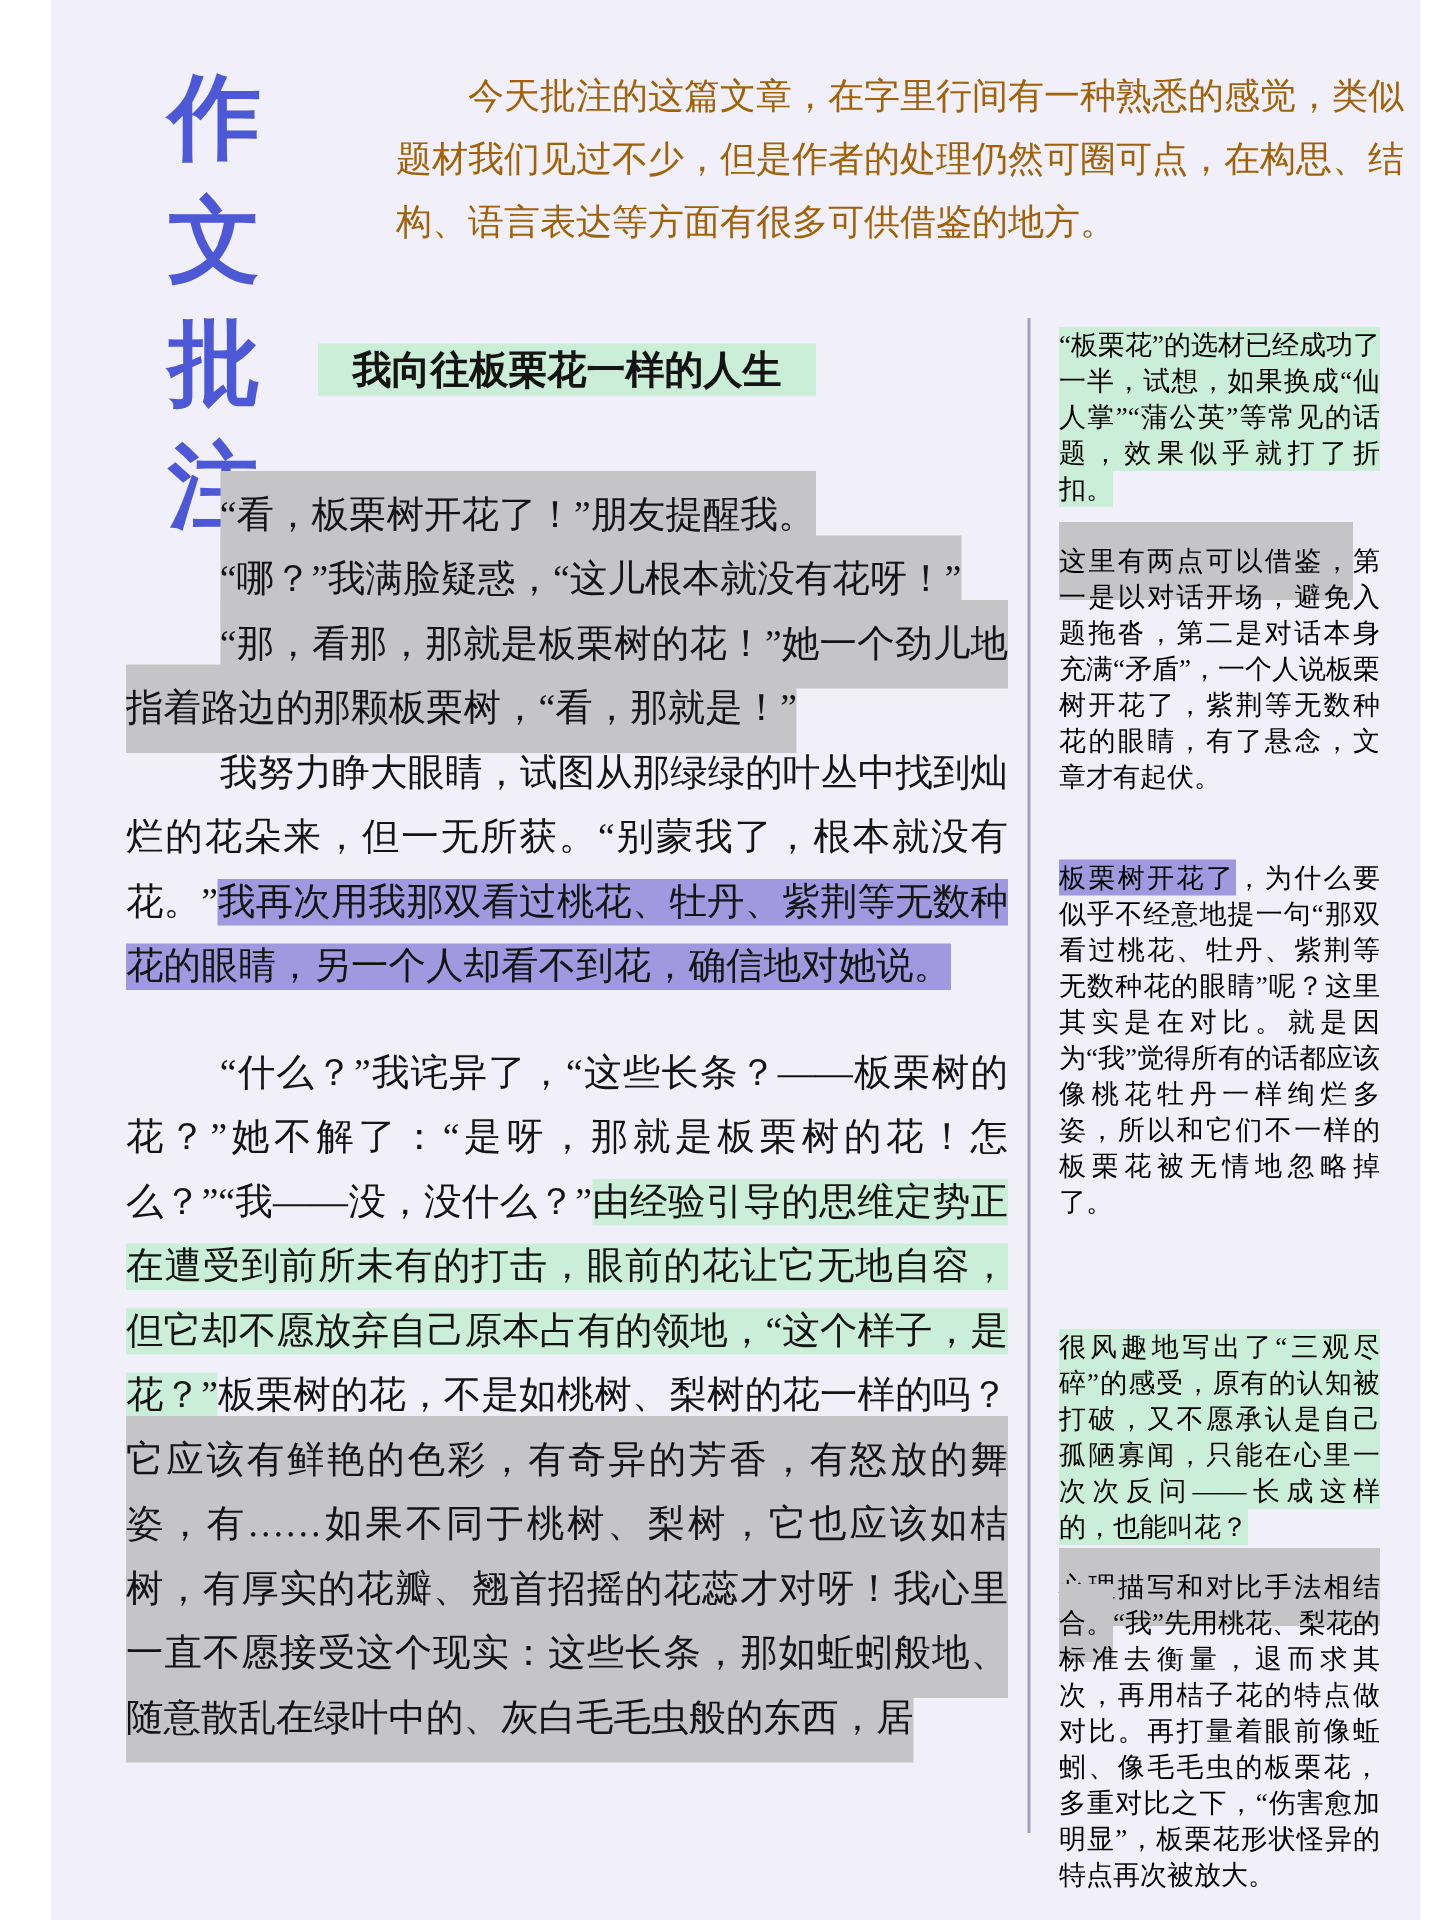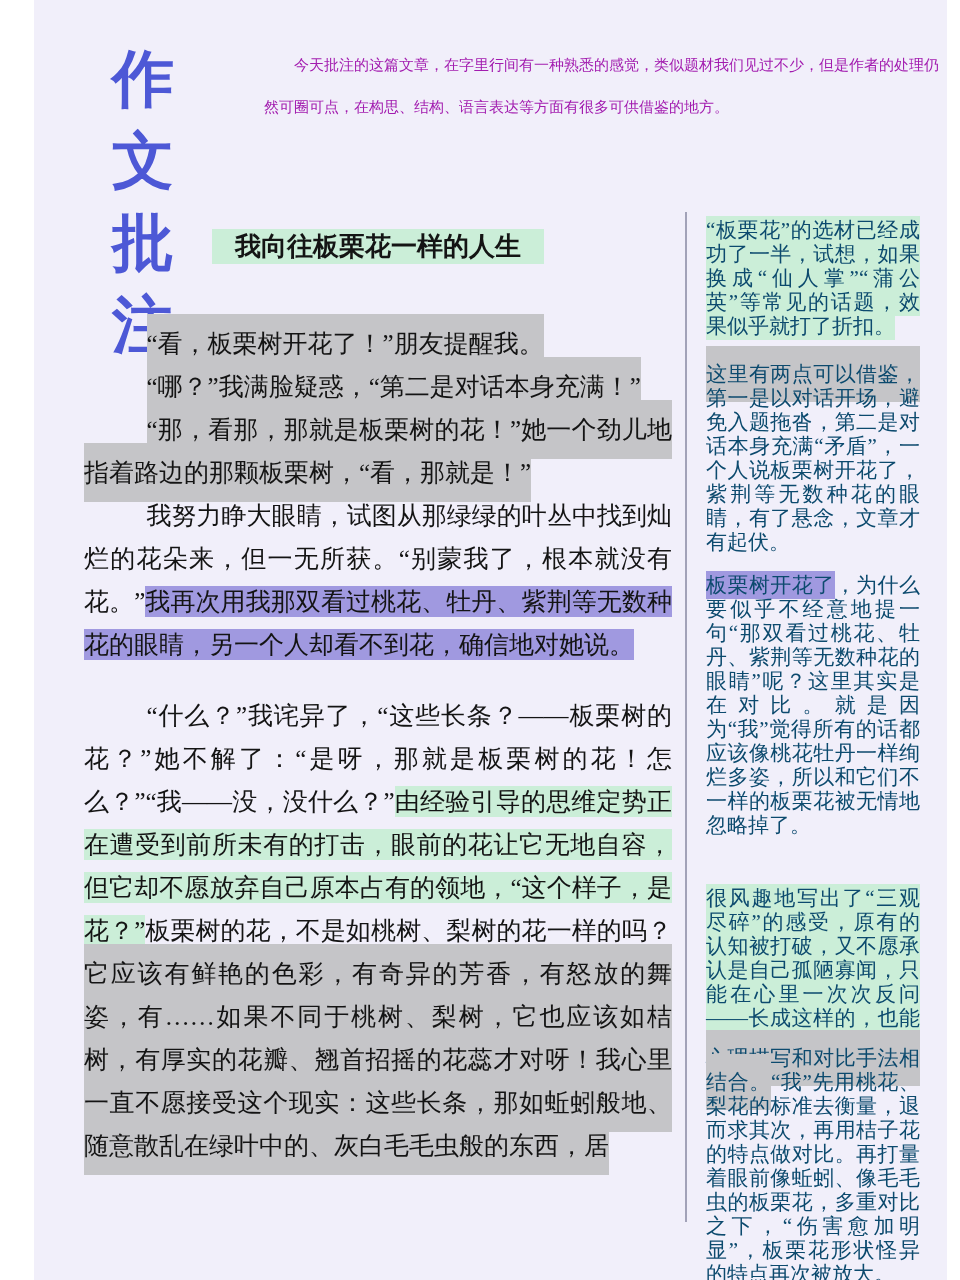--- a/index.html
+++ b/index.html
@@ -28,24 +28,24 @@
     font-size: 62px;
     line-height: 82px;
     letter-spacing: 6px;
     font-family: "Liberation Serif", serif;
   }
   .intro {
     position: absolute;
     left: 230px; top: 44px;
     width: 682px;
     margin: 0;
-    font-size: 15px;
+    font-size: 24px;
     line-height: 42px;
     text-indent: 2em;
-    color: #a21caf;
+    color: #a16207;
   }
   
   .essay {
     position: absolute;
     left: 50px; top: 225px;
     width: 588px;
     font-size: 25px;
     line-height: 43px;
     color: #141414;
   }
@@ -66,23 +66,23 @@
   .divider {
     position: absolute;
     left: 651px; top: 212px;
     width: 2px; height: 1010px;
     background: #a2a2b8;
   }
   .annotations {
     position: absolute;
     left: 672px; top: 0;
     width: 214px; height: 991px;
-    font-size: 21px;
+    font-size: 18px;
     line-height: 24px;
-    color: #0c4a6e;
+    color: #000000;
   }
   .note { position: absolute; left: 0; width: 214px; text-align: justify; }
   .note-1 { top: 218px; }
   .note-2 { top: 362px; }
   .note-3 { top: 573px; }
   .note-4 { top: 886px; }
   .note-5 { top: 1046px; }
   
   .hl-none   { background: transparent; }
   .hl-gray   { background: #c5c5c8; padding: 16px 0; -webkit-box-decoration-break: clone; box-decoration-break: clone; }
@@ -100,21 +100,21 @@
       <div>作 文</div>
       <div>批 注</div>
     </div>
 
     <p class="intro">今天批注的这篇文章，在字里行间有一种熟悉的感觉，类似题材我们见过不少，但是作者的处理仍然可圈可点，在构思、结构、语言表达等方面有很多可供借鉴的地方。</p>
 
     <div class="essay">
       <h1 class="essay-title"><span class="hl-green title-mark">我向往板栗花一样的人生</span></h1>
       <div>
           <p class="para"><span class="hl-gray">“看，板栗树开花了！”朋友提醒我。</span></p>
-          <p class="para"><span class="hl-gray">“哪？”我满脸疑惑，“第二是对话本身充满！”</span></p>
+          <p class="para"><span class="hl-gray">“哪？”我满脸疑惑，“这儿根本就没有花呀！”</span></p>
           <p class="para"><span class="hl-gray">“那，看那，那就是板栗树的花！”她一个劲儿地指着路边的那颗板栗树，“看，那就是！”</span></p>
           <p class="para"><span class="hl-none">我努力睁大眼睛，试图从那绿绿的叶丛中找到灿烂的花朵来，但一无所获。“别蒙我了，根本就没有花。”</span><span class="hl-purple">我再次用我那双看过桃花、牡丹、紫荆等无数种花的眼睛，另一个人却看不到花，确信地对她说。</span></p>
           <p class="para gap"><span class="hl-none">“什么？”我诧异了，“这些长条？——板栗树的花？”她不解了：“是呀，那就是板栗树的花！怎么？”“我——没，没什么？”</span><span class="hl-green">由经验引导的思维定势正在遭受到前所未有的打击，眼前的花让它无地自容，但它却不愿放弃自己原本占有的领地，“这个样子，是花？”</span><span class="hl-none">板栗树的花，不是如桃树、梨树的花一样的吗？</span><span class="hl-gray">它应该有鲜艳的色彩，有奇异的芳香，有怒放的舞姿，有……如果不同于桃树、梨树，它也应该如桔树，有厚实的花瓣、翘首招摇的花蕊才对呀！我心里一直不愿接受这个现实：这些长条，那如蚯蚓般地、随意散乱在绿叶中的、灰白毛毛虫般的东西，居</span></p>
         </div>
     </div>
 
     <div class="divider"></div>
 
     <div class="annotations">
         <div class="note note-1"><span class="hl-green">“板栗花”的选材已经成功了一半，试想，如果换成“仙人掌”“蒲公英”等常见的话题，效果似乎就打了折扣。</span></div>

